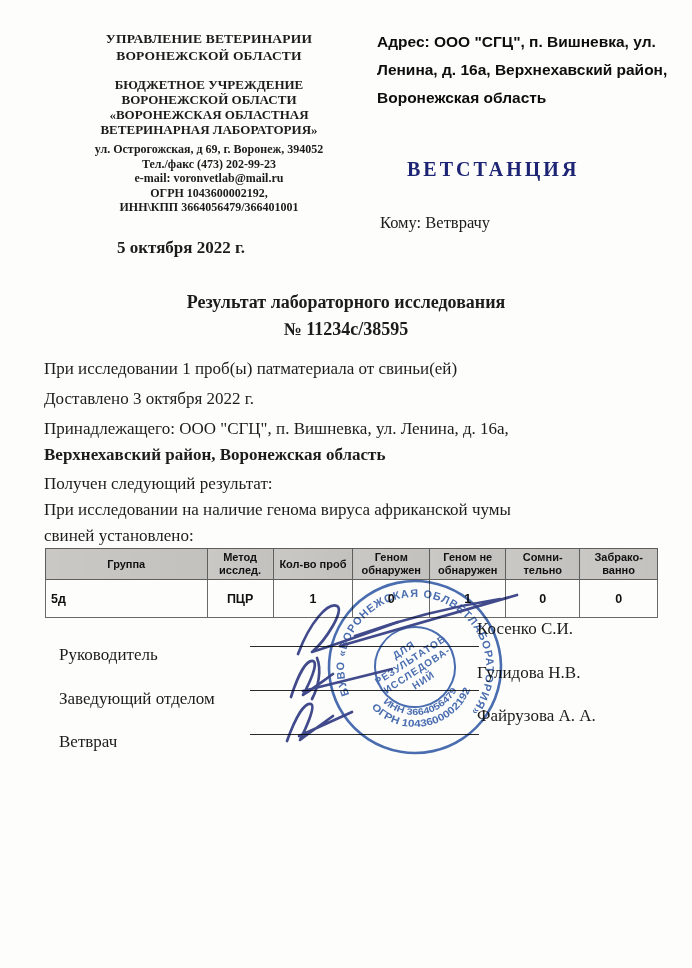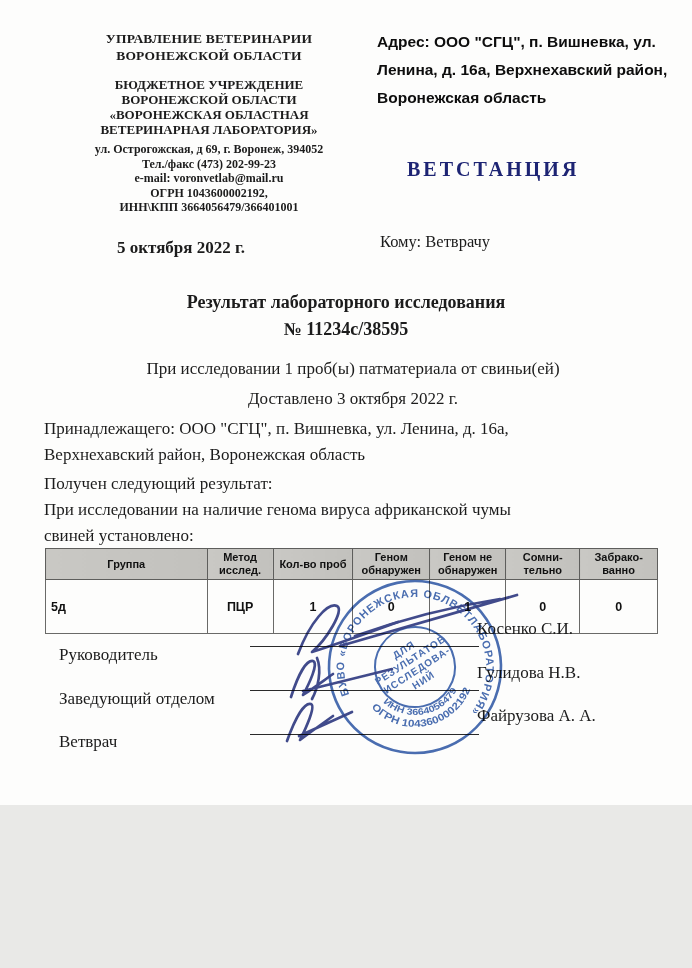--- a/index.html
+++ b/index.html
@@ -1,53 +1,53 @@
 <!DOCTYPE html>
 <html><head>
 <meta charset="utf-8">
 <style>
   html,body{margin:0;padding:0;background:#e9e9e7;}
-  .page{position:relative;width:692px;height:805px;background:#fdfdfc;overflow:hidden;
+  .page{position:relative;width:692px;height:968px;background:#fdfdfc;overflow:hidden;
         font-family:"Liberation Serif",serif;color:#1c1c1c;}
 
   
   .org{position:absolute;left:50px;top:30px;width:318px;text-align:center;font-weight:bold;}
   .org-dept div{font-size:13.5px;line-height:17px;letter-spacing:.2px;}
   .org-inst{margin-top:13px;font-family:Liberation Serif, serif;}
   .org-inst div{font-size:13px;line-height:15px;}
   .org-contacts{margin-top:5px;}
   .org-contacts div{font-size:12px;line-height:14.6px;font-weight:bold;}
 
   
   .addr{position:absolute;left:377px;top:28px;width:296px;
         font-family:"Liberation Sans",sans-serif;font-weight:bold;
         font-size:15.5px;line-height:28px;color:#0d0d0d;}
   .vetst{position:absolute;left:407px;top:158px;color:#1d2473;font-weight:bold;
          font-size:20px;letter-spacing:3px;transform:scaleY(1.06);
          font-family:"Liberation Serif",serif;}
-  .to{position:absolute;left:380px;top:213px;font-size:16.5px;margin-top:19px;}
+  .to{position:absolute;left:380px;top:213px;font-size:16.5px;}
   .date{position:absolute;left:117px;top:238px;font-size:17px;font-weight:bold;}
 
   
   .title{position:absolute;left:0;right:0;top:289px;text-align:center;font-weight:bold;}
   .title div{font-size:18px;line-height:27px;}
 
   
   .bodytext{position:absolute;left:44px;top:356px;width:618px;font-size:17px;}
   .bl{line-height:26px;}
-  .g4{margin-bottom:4px;text-align:center;} .g3{margin-bottom:3px;}
+  .g4{margin-bottom:4px;} .g3{margin-bottom:3px;font-weight:bold;}
 
   
   table.results{position:absolute;left:45px;top:548px;width:613px;border-collapse:collapse;
                 font-family:"Liberation Sans",sans-serif;}
   table.results th{background:linear-gradient(90deg,#c9c8c4,#c2c1bd);font-size:11px;
                    font-weight:bold;border:1px solid #5e5e5c;padding:2px 1px;
                    line-height:13px;white-space:pre-line;color:#111;}
   table.results td{font-size:12.5px;font-weight:bold;text-align:center;height:21px;
-                   border:1px solid #6a6a68;padding:16px 2px;color:#111;}
+                   border:1px solid #6a6a68;padding:8px 2px;color:#111;}
   table.results td:first-child{text-align:left;padding-left:5px;}
   .c1{width:26.4%}.c2{width:10.8%}.c3{width:13.0%}.c4{width:12.6%}
   .c5{width:12.4%}.c6{width:12.1%}.c7{width:12.7%}
 
   
   .role{position:absolute;left:59px;font-size:17px;margin-top:26px;}
   .name{position:absolute;left:477px;font-size:17px;}
   .sigline{position:absolute;left:250px;width:229px;border-bottom:1.6px solid #2a2a2a;height:0;}
   .r1{top:619px}.r2{top:663px}.r3{top:706px}
   .l1{top:646px}.l2{top:690px}.l3{top:734px}

